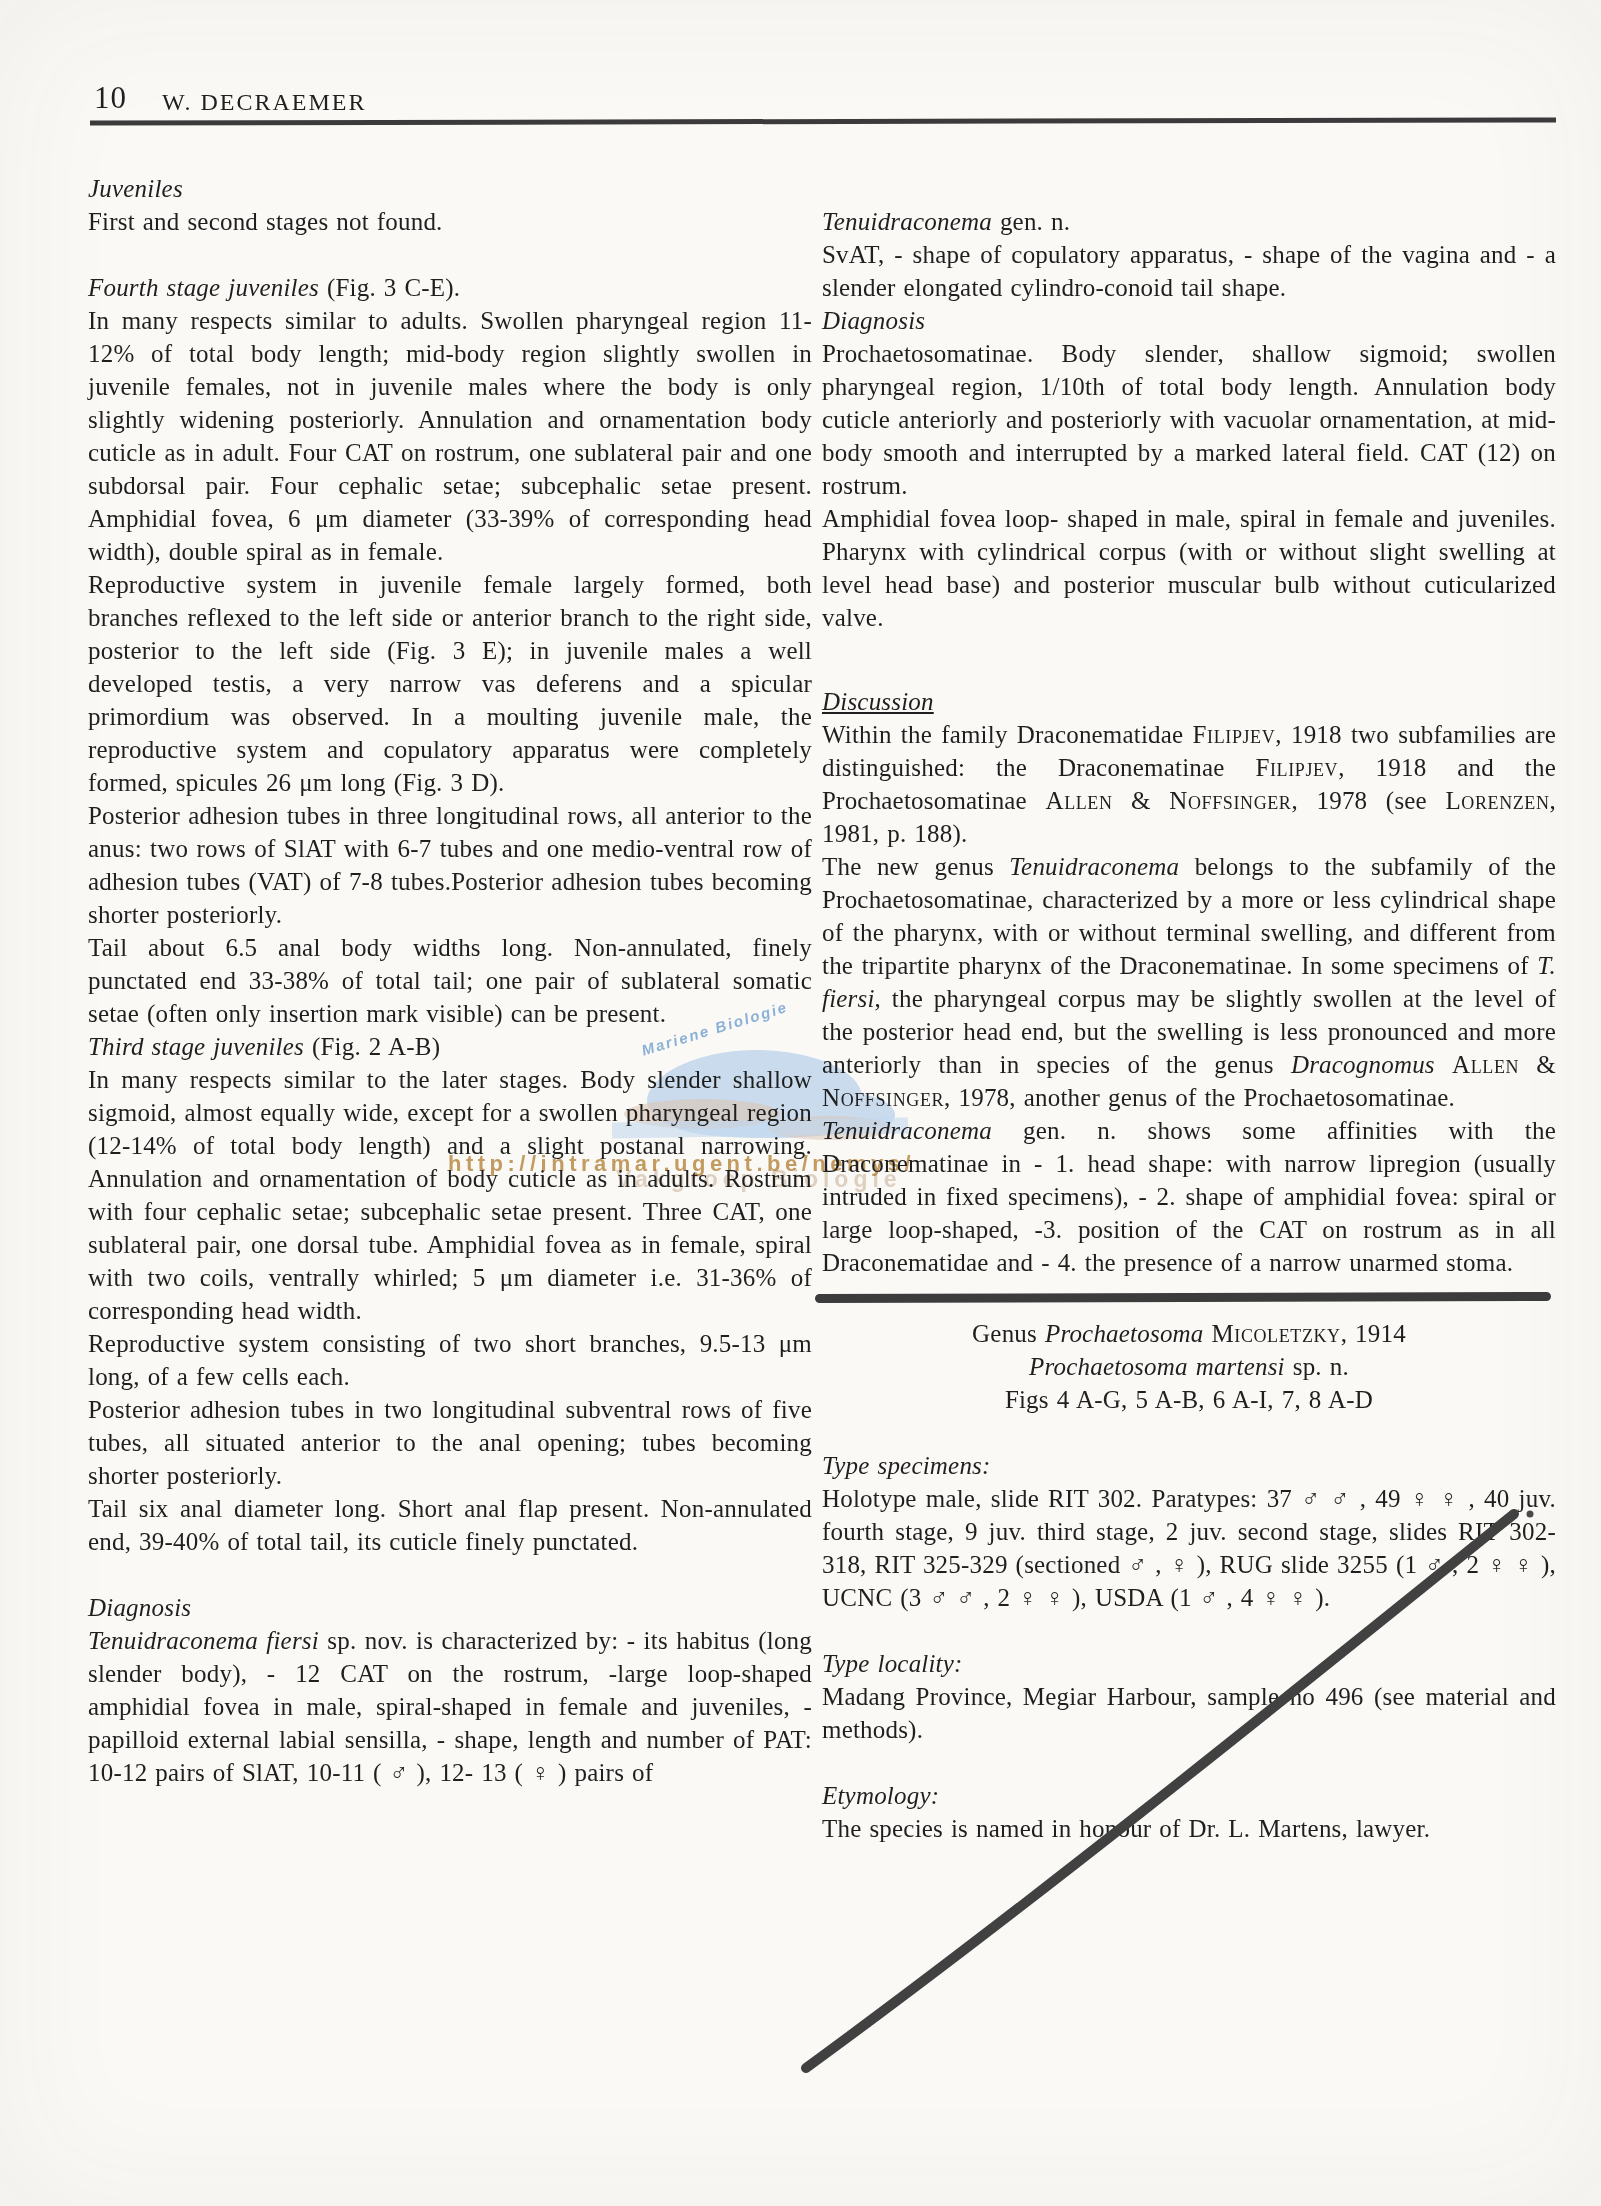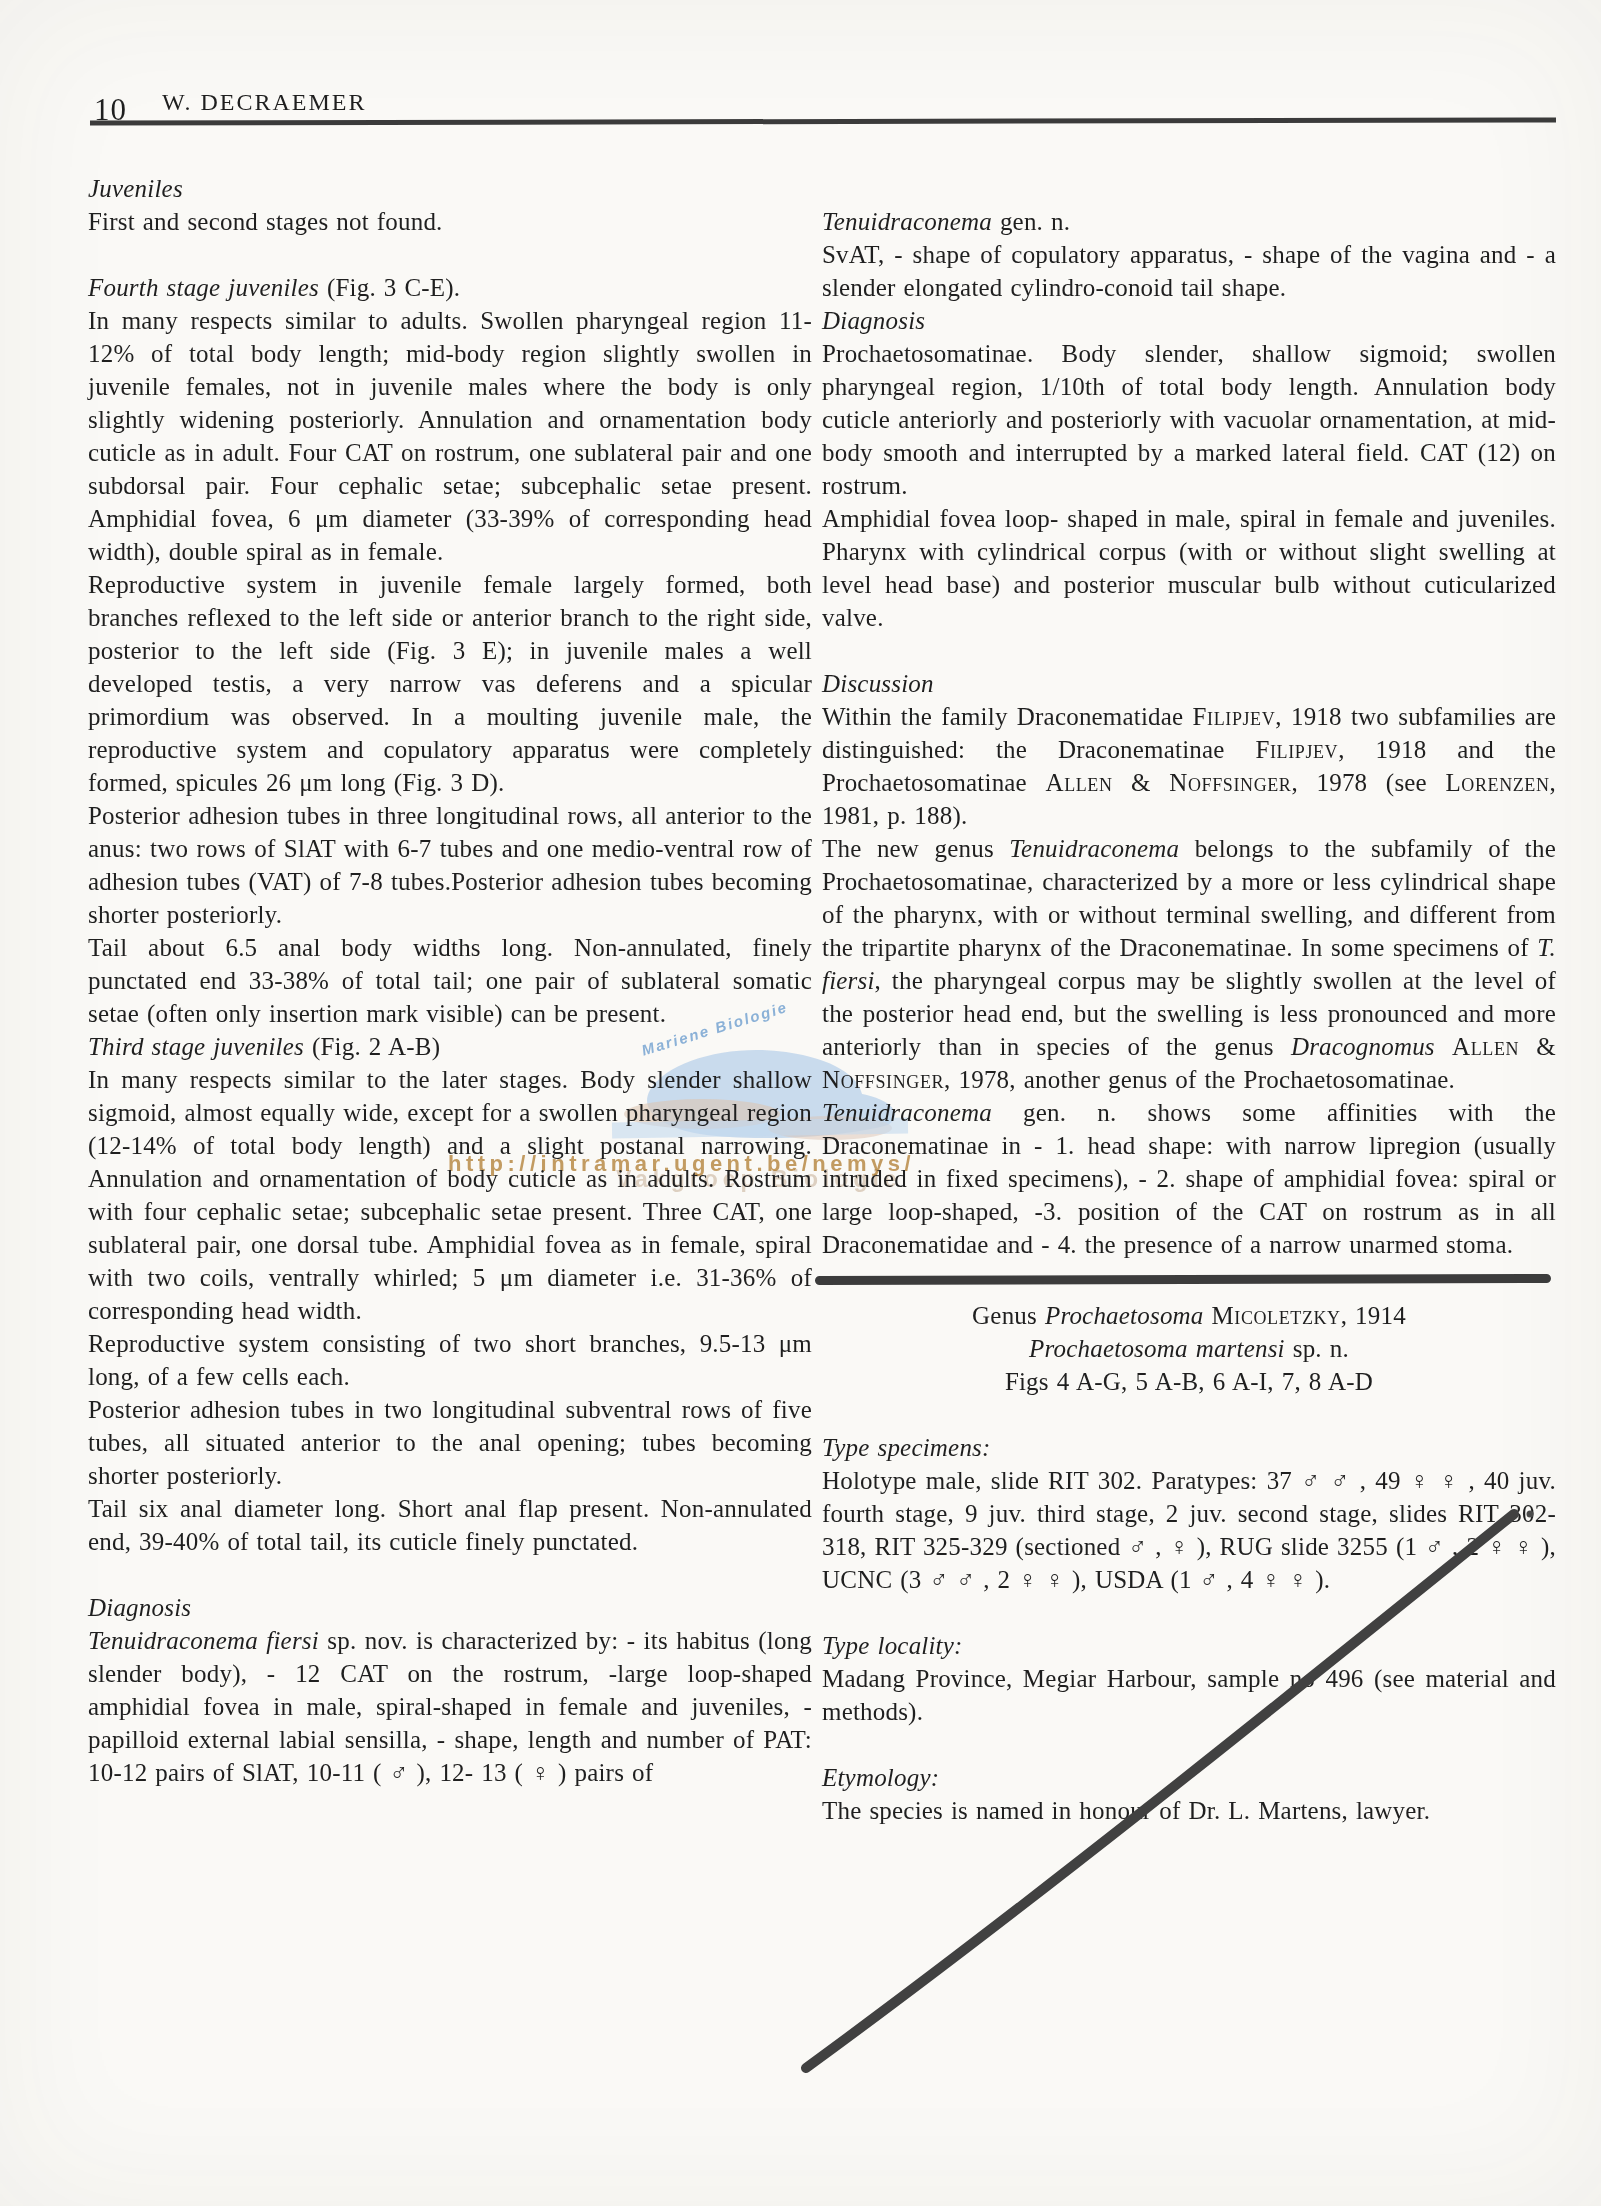--- a/index.html
+++ b/index.html
@@ -7,21 +7,21 @@
     position:relative;
     width:1601px;height:2206px;
     background:#faf9f6;
     font-family:"Liberation Serif","DejaVu Serif",serif;
     color:#1f1f1f;
     overflow:hidden;
     box-shadow:inset 0 0 140px rgba(60,55,45,0.05);
   }
   
   .pagehead{position:absolute;left:0;top:0;width:100%;height:130px;}
-  .pagenum{position:absolute;left:94px;top:92px;font-size:31px;letter-spacing:1px;font-family:Liberation Serif, serif;}
+  .pagenum{position:absolute;left:94px;top:80px;font-size:31px;letter-spacing:1px;font-family:Liberation Serif, serif;}
   .author{position:absolute;left:162px;top:89px;font-size:24px;letter-spacing:2px;}
   .head-rule{position:absolute;left:90px;top:119px;width:1466px;height:5px;background:#3b3b3b;transform:rotate(-0.12deg);}
   
   .col{
     position:absolute;top:172px;
     font-size:25px;line-height:33px;
     text-align:justify;
     word-spacing:1.5px;letter-spacing:0.2px;
     z-index:2;
   }
@@ -101,21 +101,21 @@
       <p class="para"><span class="seg-r">Tail six anal diameter long. Short anal flap present. Non-annulated end, 39-40% of total tail, its cuticle finely punctated.</span></p>
       <p class="para" style="margin-top: 33px;"><span class="seg-i">Diagnosis</span></p>
       <p class="para"><span class="seg-i">Tenuidraconema fiersi</span><span class="seg-r"> sp. nov. is characterized by: - its habitus (long slender body), - 12 CAT on the rostrum, -large loop-shaped amphidial fovea in male, spiral-shaped in female and juveniles, - papilloid external labial sensilla, - shape, length and number of PAT: 10-12 pairs of SlAT, 10-11 ( ♂ ), 12- 13 ( ♀ ) pairs of</span></p>
     </div>
   <div class="col right">
       <p class="para" style="margin-top: 33px;"><span class="seg-i">Tenuidraconema</span><span class="seg-r"> gen. n.</span></p>
       <p class="para"><span class="seg-r">SvAT, - shape of copulatory apparatus, - shape of the vagina and - a slender elongated cylindro-conoid tail shape.</span></p>
       <p class="para"><span class="seg-i">Diagnosis</span></p>
       <p class="para"><span class="seg-r">Prochaetosomatinae. Body slender, shallow sigmoid; swollen pharyngeal region, 1/10th of total body length. Annulation body cuticle anteriorly and posteriorly with vacuolar ornamentation, at mid-body smooth and interrupted by a marked lateral field. CAT (12) on rostrum.</span></p>
       <p class="para"><span class="seg-r">Amphidial fovea loop- shaped in male, spiral in female and juveniles. Pharynx with cylindrical corpus (with or without slight swelling at level head base) and posterior muscular bulb without cuticularized valve.</span></p>
-      <p class="para" style="margin-top: 33px;"><span class="seg-i">Discussion</span></p>
+      <p class="para" style="margin-top: 51px; text-decoration: underline;"><span class="seg-i">Discussion</span></p>
       <p class="para"><span class="seg-r">Within the family Draconematidae </span><span class="seg-sc">Filipjev</span><span class="seg-r">, 1918 two subfamilies are distinguished: the Draconematinae </span><span class="seg-sc">Filipjev</span><span class="seg-r">, 1918 and the Prochaetosomatinae </span><span class="seg-sc">Allen</span><span class="seg-r"> &amp; </span><span class="seg-sc">Noffsinger</span><span class="seg-r">, 1978 (see </span><span class="seg-sc">Lorenzen</span><span class="seg-r">, 1981, p. 188).</span></p>
       <p class="para"><span class="seg-r">The new genus </span><span class="seg-i">Tenuidraconema</span><span class="seg-r"> belongs to the subfamily of the Prochaetosomatinae, characterized by a more or less cylindrical shape of the pharynx, with or without terminal swelling, and different from the tripartite pharynx of the Draconematinae. In some specimens of </span><span class="seg-i">T. fiersi</span><span class="seg-r">, the pharyngeal corpus may be slightly swollen at the level of the posterior head end, but the swelling is less pronounced and more anteriorly than in species of the genus </span><span class="seg-i">Dracognomus</span><span class="seg-r"> </span><span class="seg-sc">Allen</span><span class="seg-r"> &amp; </span><span class="seg-sc">Noffsinger</span><span class="seg-r">, 1978, another genus of the Prochaetosomatinae.</span></p>
       <p class="para"><span class="seg-i">Tenuidraconema</span><span class="seg-r"> gen. n. shows some affinities with the Draconematinae in - 1. head shape: with narrow lipregion (usually intruded in fixed specimens), - 2. shape of amphidial fovea: spiral or large loop-shaped, -3. position of the CAT on rostrum as in all Draconematidae and - 4. the presence of a narrow unarmed stoma.</span></p>
       <div class="thick-rule"></div>
       <p class="para center"><span class="seg-r">Genus </span><span class="seg-i">Prochaetosoma</span><span class="seg-r"> </span><span class="seg-sc">Micoletzky</span><span class="seg-r">, 1914</span></p>
       <p class="para center"><span class="seg-i">Prochaetosoma martensi</span><span class="seg-r"> sp. n.</span></p>
       <p class="para center"><span class="seg-r">Figs 4 A-G, 5 A-B, 6 A-I, 7, 8 A-D</span></p>
       <p class="para" style="margin-top: 33px;"><span class="seg-i">Type specimens:</span></p>
       <p class="para"><span class="seg-r">Holotype male, slide RIT 302. Paratypes: 37 ♂ ♂ , 49 ♀ ♀ , 40 juv. fourth stage, 9 juv. third stage, 2 juv. second stage, slides RIT 302-318, RIT 325-329 (sectioned ♂ , ♀ ), RUG slide 3255 (1 ♂ , 2 ♀ ♀ ), UCNC (3 ♂ ♂ , 2 ♀ ♀ ), USDA (1 ♂ , 4 ♀ ♀ ).</span></p>
       <p class="para" style="margin-top: 33px;"><span class="seg-i">Type locality:</span></p>

